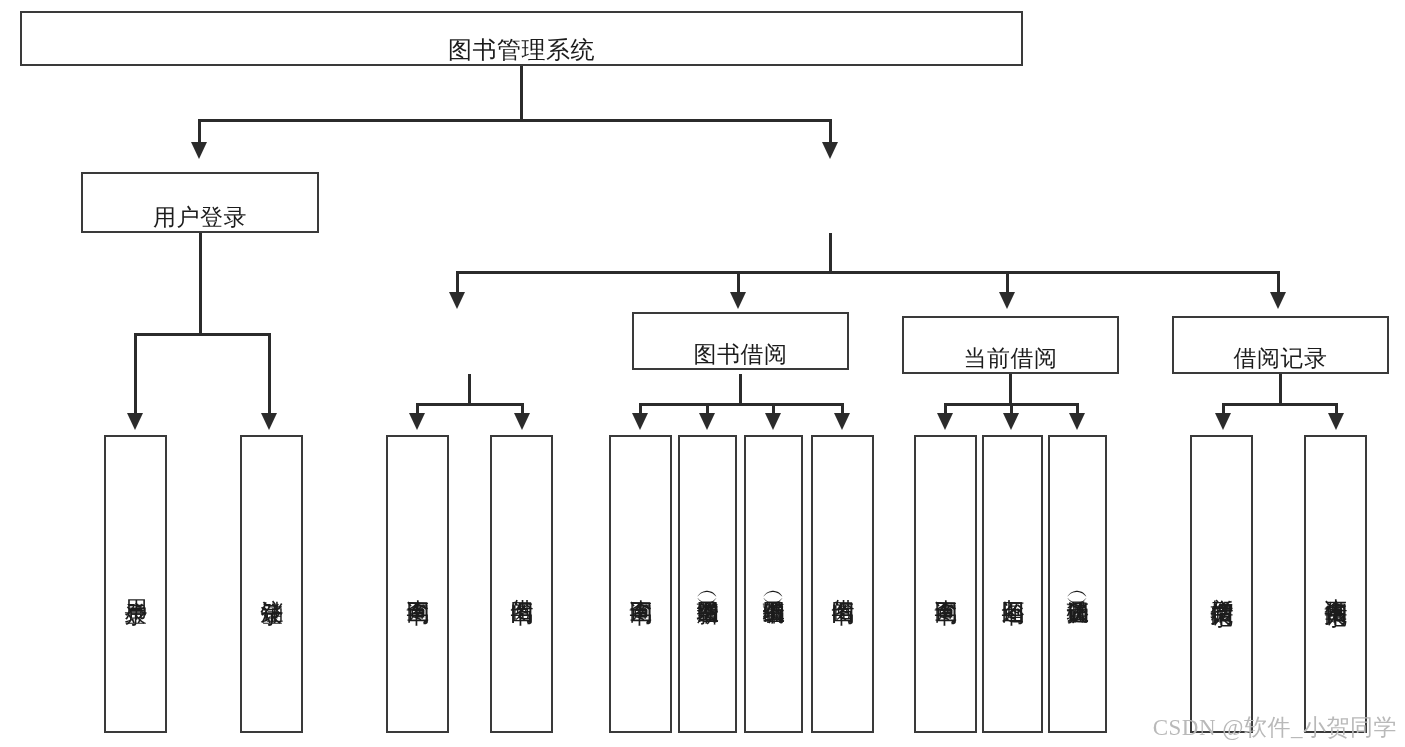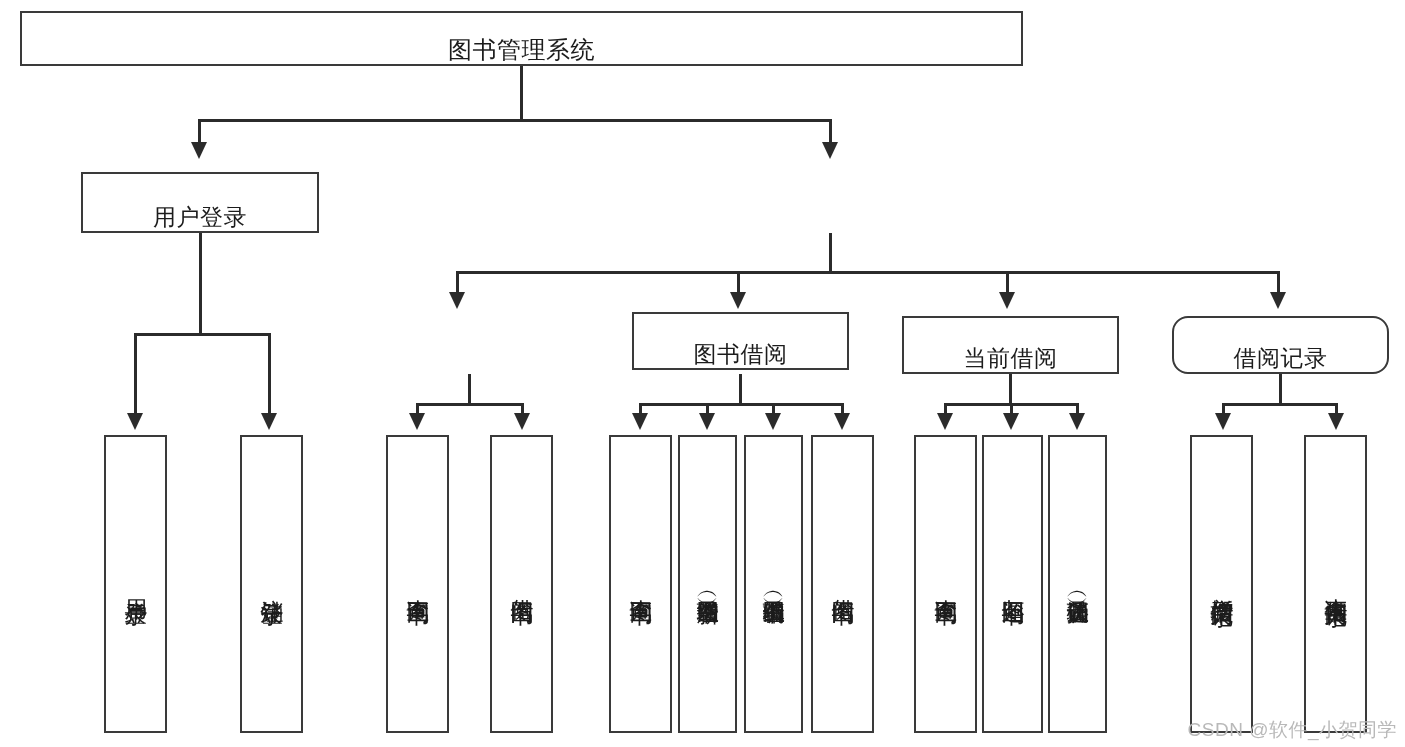--- a/index.html
+++ b/index.html
@@ -68,26 +68,26 @@
     width:0;height:0;
     border-left:8px solid transparent;
     border-right:8px solid transparent;
     border-top:17px solid #2b2b2b;
   }
   
   #watermark{
     position:absolute;
     right:8px;
     bottom:4px;
-    font-size:19px;
+    font-size:23px;
     color:#b9b9b9;
     letter-spacing:0.5px;
     white-space:nowrap;
     pointer-events:none;
-    font-family:Liberation Sans, sans-serif;
+    font-family:Liberation Serif, serif;
   }
 </style>
 </head>
 <body>
 
 <div id="diagram">
 
   <div class="node h root" style="left:20px;top:11px;width:1003px;height:55px;">
     <span class="lbl">图书管理系统</span>
   </div>
@@ -121,21 +121,21 @@
   <div class="arrow" style="left:999px;top:292px;"></div>
   <div class="ln vt" style="left:1277px;top:271px;width:3px;height:23px;"></div>
   <div class="arrow" style="left:1270px;top:292px;"></div>
 
   <div class="node h" style="left:632px;top:312px;width:217px;height:58px;">
     <span class="lbl">图书借阅</span>
   </div>
   <div class="node h" style="left:902px;top:316px;width:217px;height:58px;">
     <span class="lbl">当前借阅</span>
   </div>
-  <div class="node h" style="left:1172px;top:316px;width:217px;height:58px;border-radius:16px;">
+  <div class="node h" style="left:1172px;top:316px;width:217px;height:58px;">
     <span class="lbl">借阅记录</span>
   </div>
 
   <div class="ln vt" style="left:468px;top:374px;width:3px;height:31px;"></div>
   <div class="ln hz" style="left:416px;top:403px;width:108px;height:3px;"></div>
   <div class="ln vt" style="left:416px;top:403px;width:3px;height:12px;"></div>
   <div class="arrow" style="left:409px;top:413px;"></div>
   <div class="ln vt" style="left:521px;top:403px;width:3px;height:12px;"></div>
   <div class="arrow" style="left:514px;top:413px;"></div>
 

